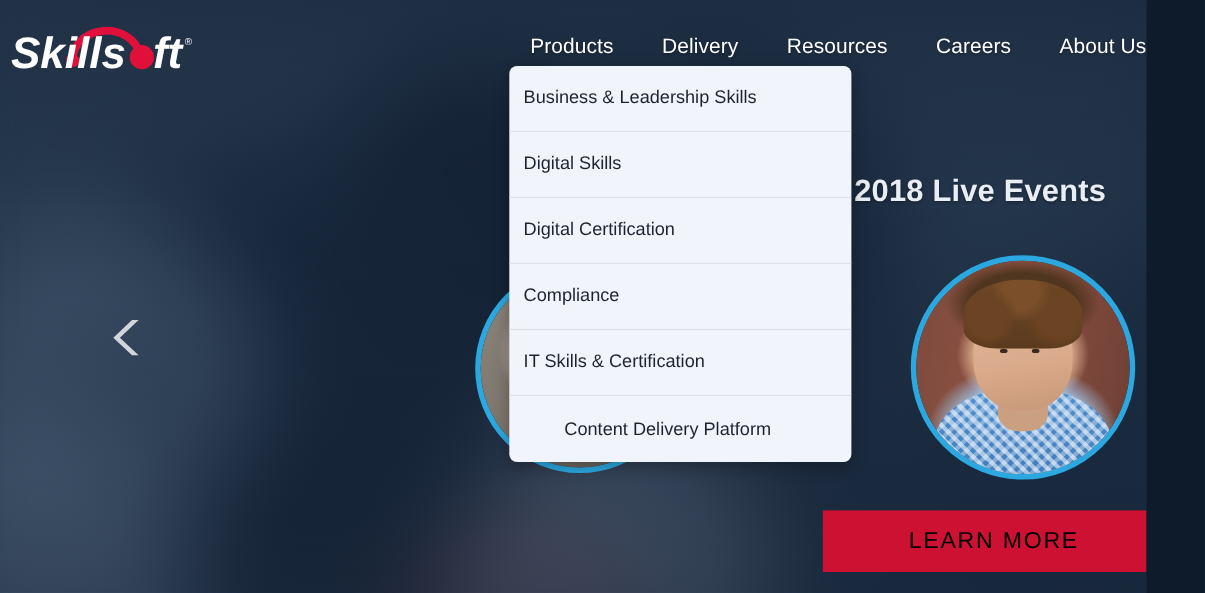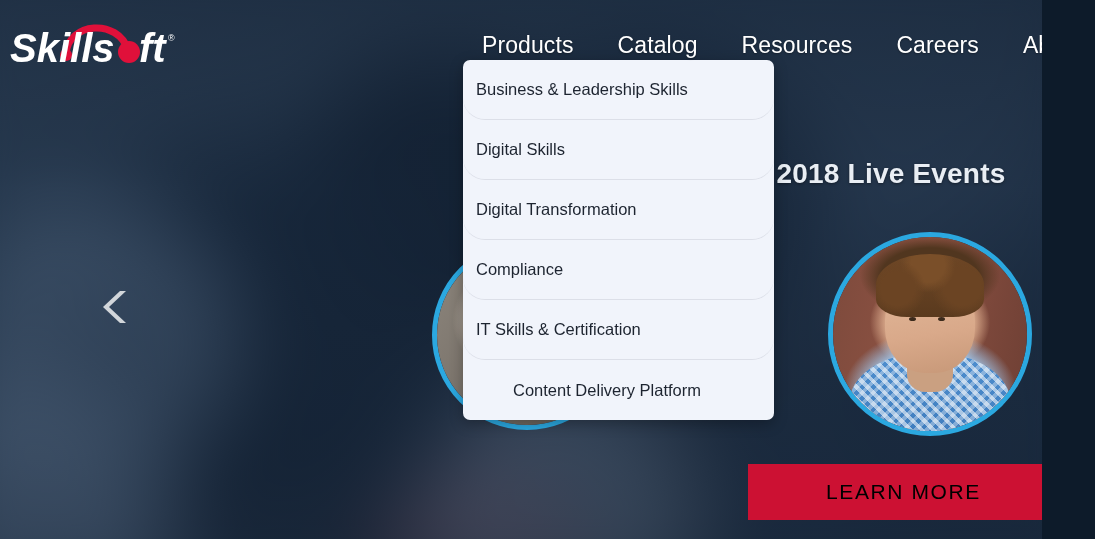--- a/index.html
+++ b/index.html
@@ -57,21 +57,21 @@
     position: absolute;
     left: 460px;
     top: 28px;
     display: flex;
     align-items: center;
     gap: 0px;
     z-index: 30;
   }
   .nav-item {
     color: #ffffff;
-    font-size: 23px;
+    font-size: 19px;
     letter-spacing: 0.1px;
     padding: 4px 22px;
     cursor: pointer;
     white-space: nowrap;
     text-shadow: 0 1px 2px rgba(0,0,0,0.35);
     text-align: right;
   }
 
   
   .dropdown {
@@ -88,21 +88,20 @@
   .dd-item {
     height: 60px;
     display: flex;
     align-items: center;
     padding-left: 13px;
     font-size: 16.5px;
     color: #1d2430;
     border-bottom: 1px solid #dcdfe8;
     cursor: pointer;
     box-sizing: border-box;
-    border-radius: 22px;
   }
   .dd-item:last-child { border-bottom: none; margin-left: 37px; }
 
   
   .carousel-prev {
     position: absolute;
     left: 98px;
     top: 288px;
     width: 36px;
     height: 38px;
@@ -257,30 +256,30 @@
 
       <text x="2" y="54" font-family="'Liberation Sans', sans-serif" font-size="40" font-weight="bold" font-style="italic" fill="#FFFFFF">Skills</text>
       <circle cx="121" cy="44" r="11" fill="#E0103A"></circle>
       <text x="131" y="54" font-family="'Liberation Sans', sans-serif" font-size="40" font-weight="bold" font-style="italic" fill="#FFFFFF">ft</text>
       <text x="160" y="33" font-family="'Liberation Sans', sans-serif" font-size="9" fill="#FFFFFF">®</text>
     </svg>
   </a>
 
   <nav class="topnav">
     <div class="nav-item">Products</div>
-    <div class="nav-item">Catalog</div>
+    <div class="nav-item">Delivery</div>
     <div class="nav-item">Resources</div>
     <div class="nav-item">Careers</div>
     <div class="nav-item">About Us</div>
   </nav>
 
   <div class="dropdown">
     <div class="dd-item">Business &amp; Leadership Skills</div>
     <div class="dd-item">Digital Skills</div>
-    <div class="dd-item">Digital Transformation</div>
+    <div class="dd-item">Digital Certification</div>
     <div class="dd-item">Compliance</div>
     <div class="dd-item">IT Skills &amp; Certification</div>
     <div class="dd-item">Content Delivery Platform</div>
   </div>
 
   <div class="carousel-prev">
     <svg viewBox="0 0 36 38" width="36" height="38" aria-hidden="true">
       <path d="M28 3 L11 19 L28 35 L22 35 L5 19 L22 3 Z" fill="#d2d6da"></path>
     </svg>
   </div>

